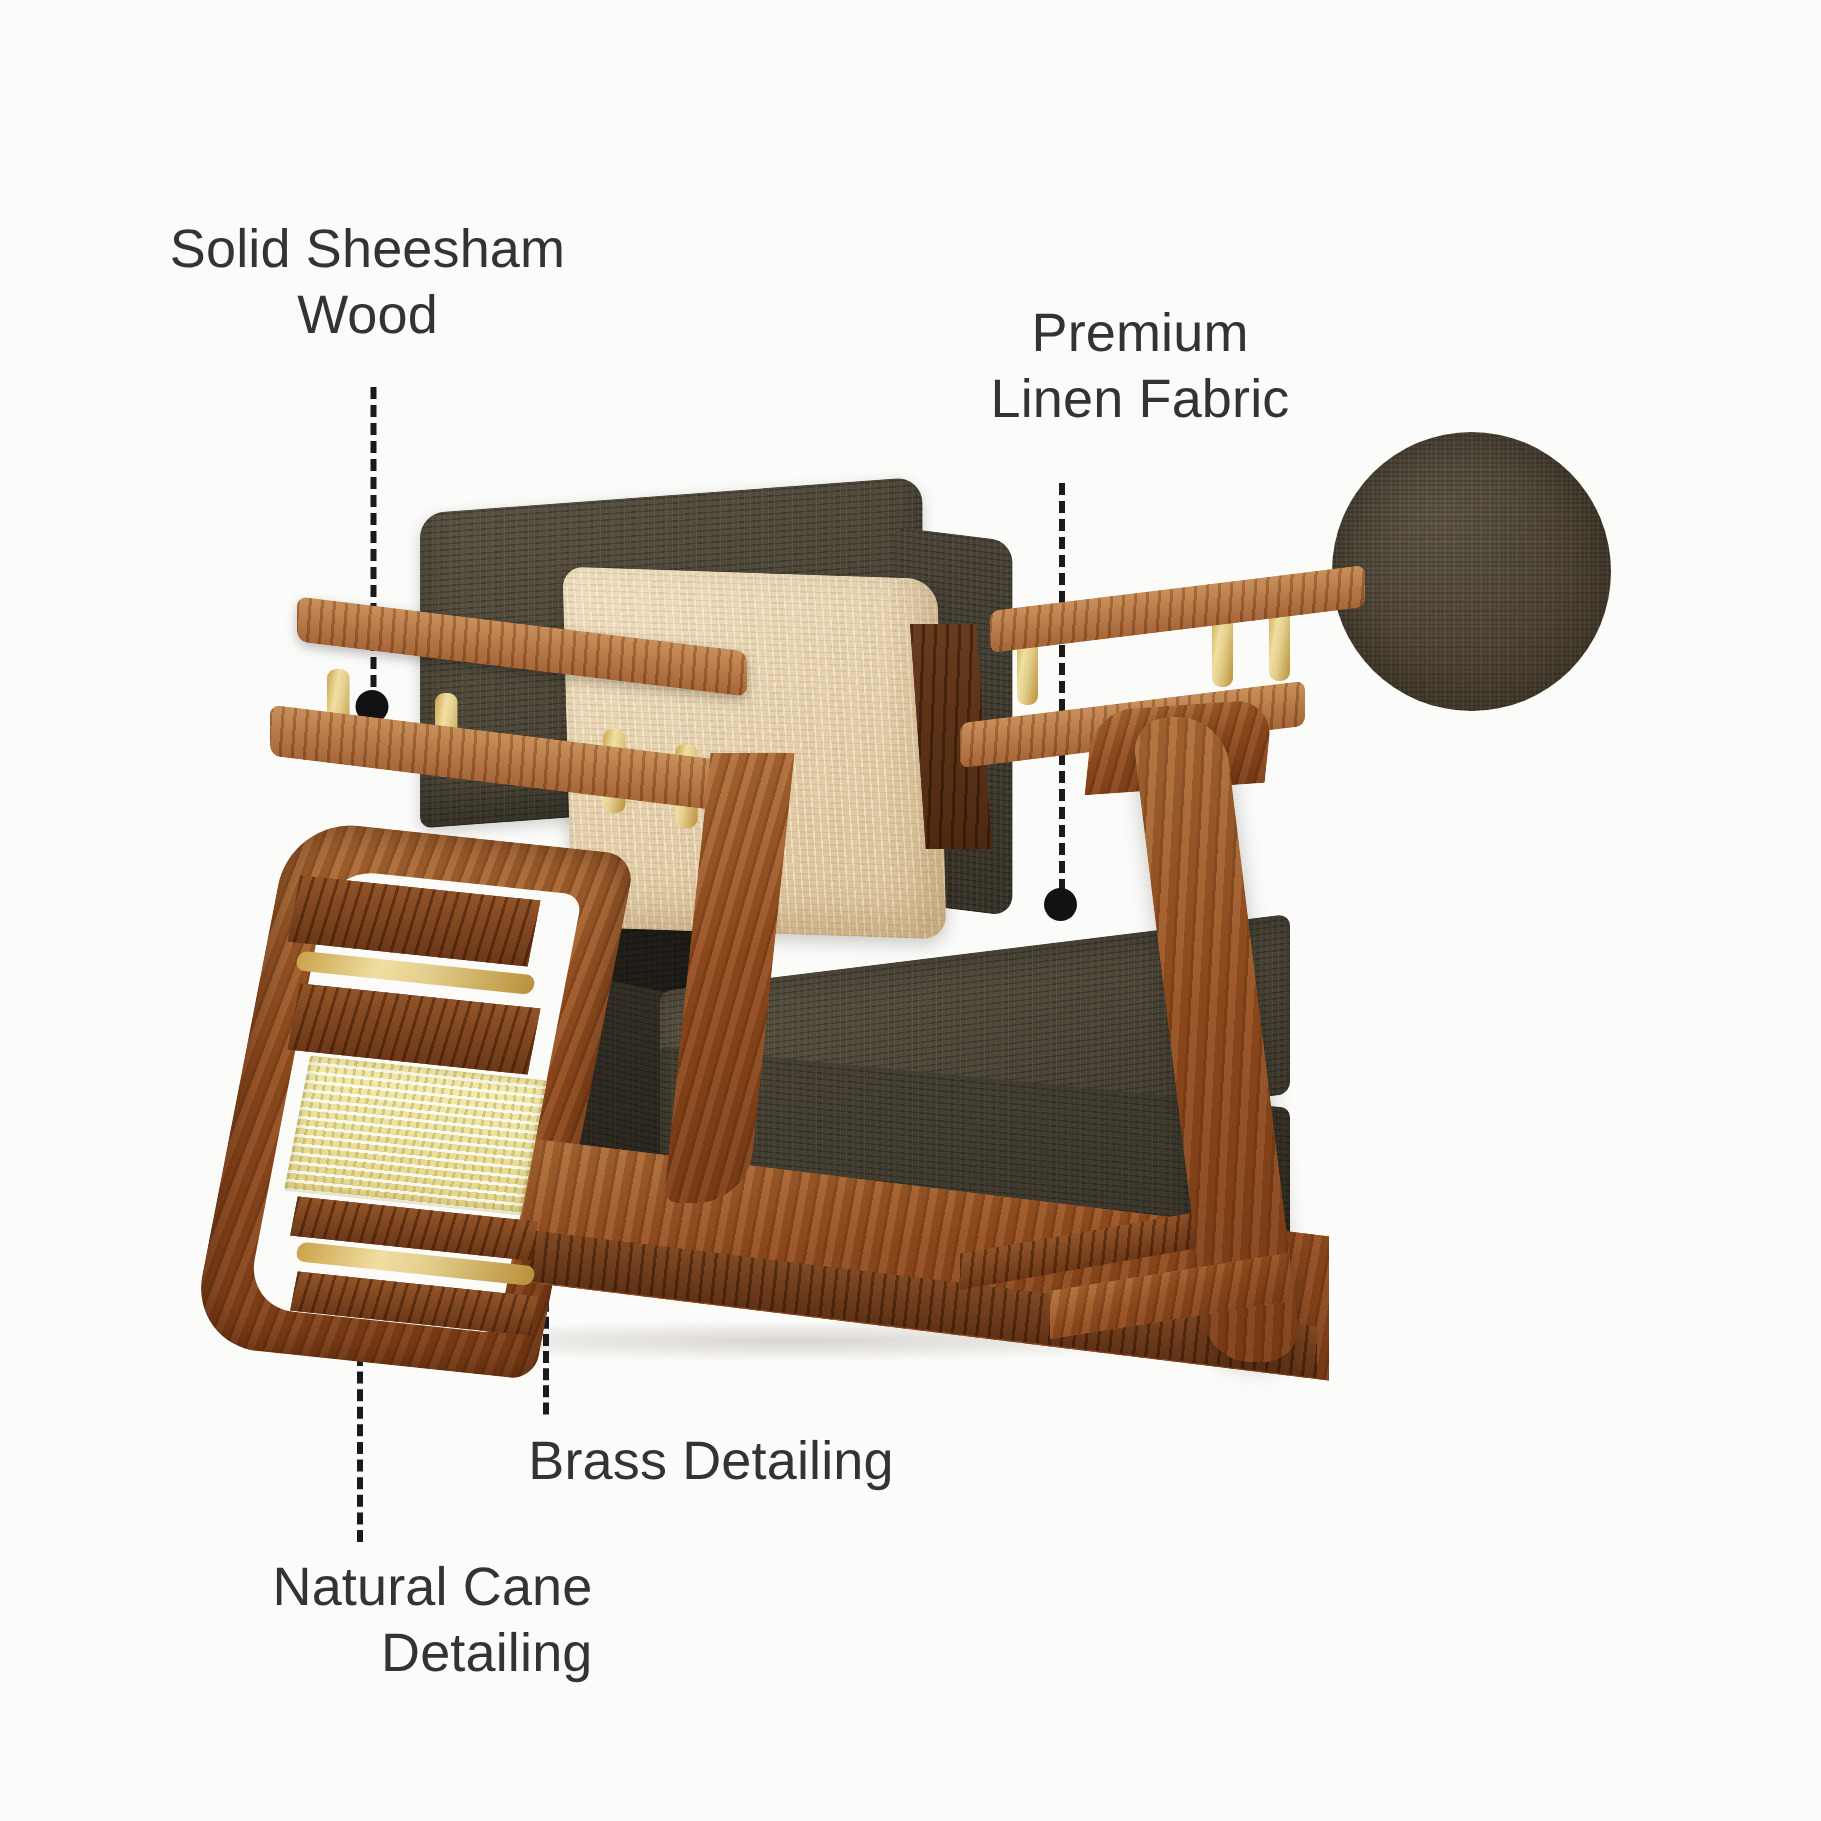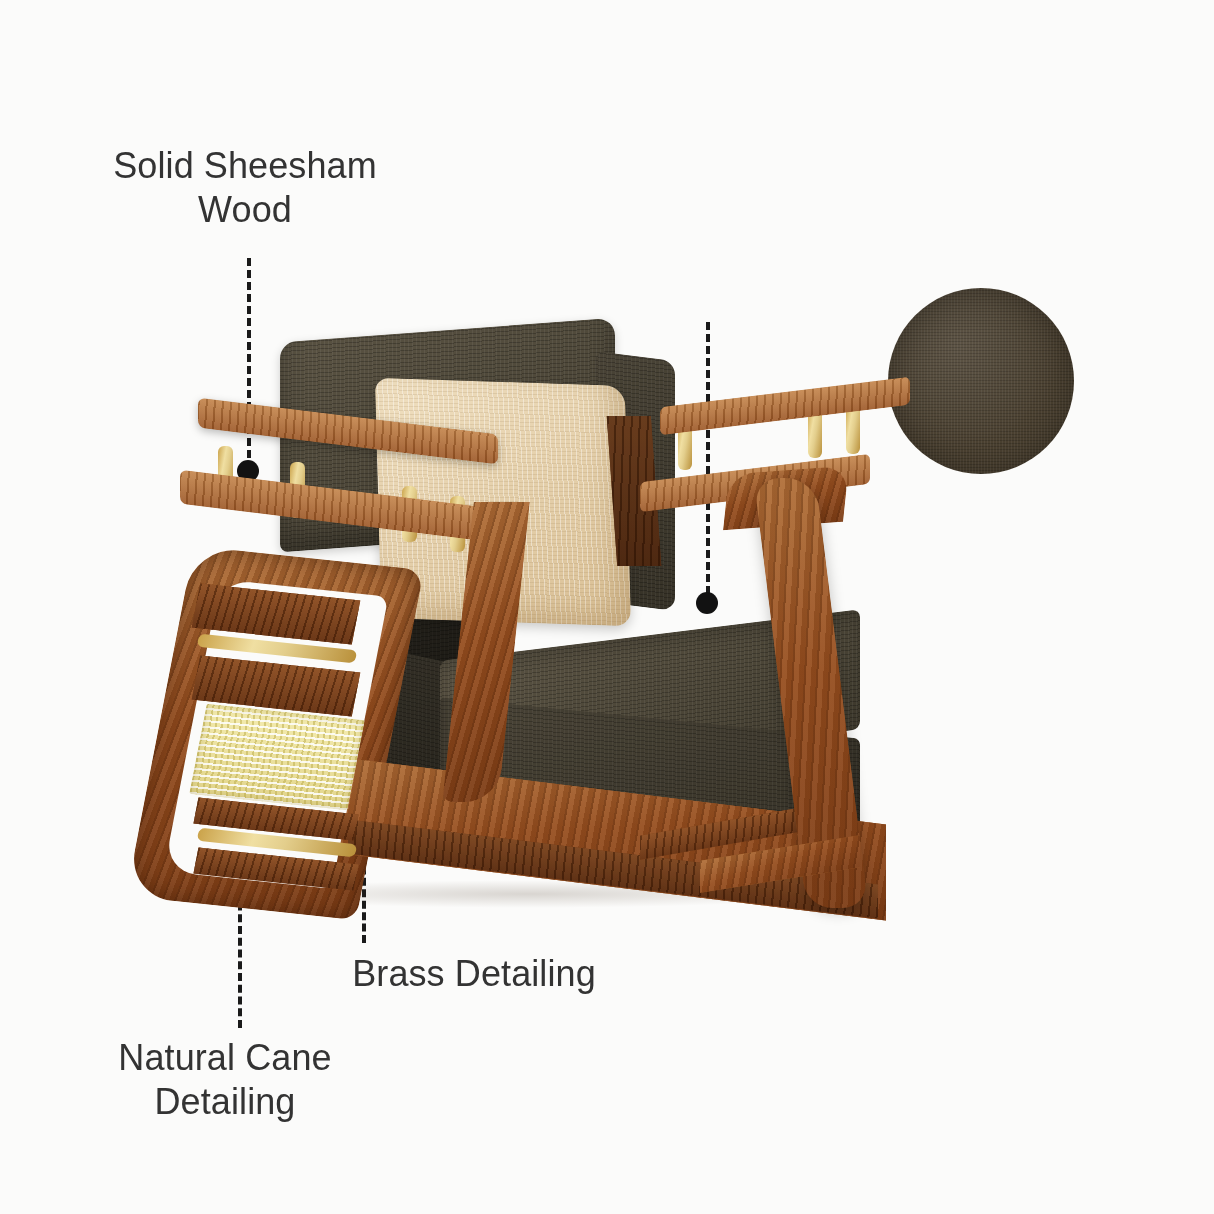--- a/index.html
+++ b/index.html
@@ -19,21 +19,21 @@
     font-size:36px;
     line-height:1.22;
     font-weight:400;
     letter-spacing:.1px;
     white-space:pre-line;
     text-align:center;
   }
   #label-wood{left:60px;top:144px;width:370px;}
   #label-linen{left:600px;top:200px;width:320px;}
   #label-brass{left:284px;top:952px;width:380px;text-align:center;}
-  #label-cane{left:55px;top:1036px;width:340px;}
+  #label-cane{left:55px;top:1036px;width:340px;text-align:right;}
 
   
   .leader{position:absolute;width:0;border-left:4px dashed #1a1a1a;}
   #leader-wood{left:247px;top:258px;height:200px;}
   #leader-linen{left:706px;top:322px;height:272px;}
   #leader-brass{left:362px;top:855px;height:88px;}
   #leader-cane{left:238px;top:750px;height:278px;}
 
   .dot{position:absolute;width:22px;height:22px;border-radius:50%;background:#121212;}
   #dot-wood{left:237px;top:460px;}
@@ -239,19 +239,21 @@
   <div class="leader" id="leader-cane"></div>
 
   <div class="dot" id="dot-wood"></div>
   <div class="dot" id="dot-linen"></div>
   <div class="dot" id="dot-brass"></div>
   <div class="dot" id="dot-cane"></div>
 
   <div class="callout-label" id="label-wood">Solid Sheesham
 Wood</div>
 
+  <div class="callout-label" id="label-linen">Premium
+Linen Fabric</div>
 
   <div class="callout-label" id="label-brass">Brass Detailing</div>
 
   <div class="callout-label" id="label-cane">Natural Cane
 Detailing</div>
 
 </div>
 
 </body></html>

